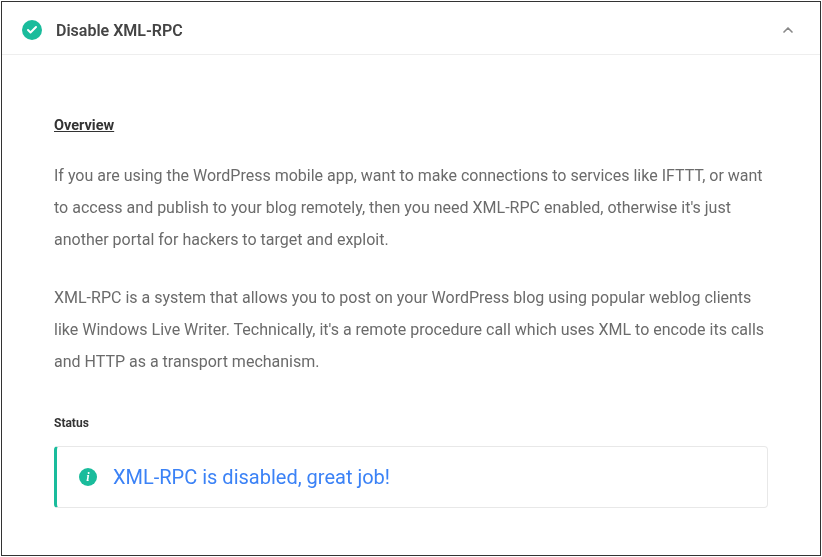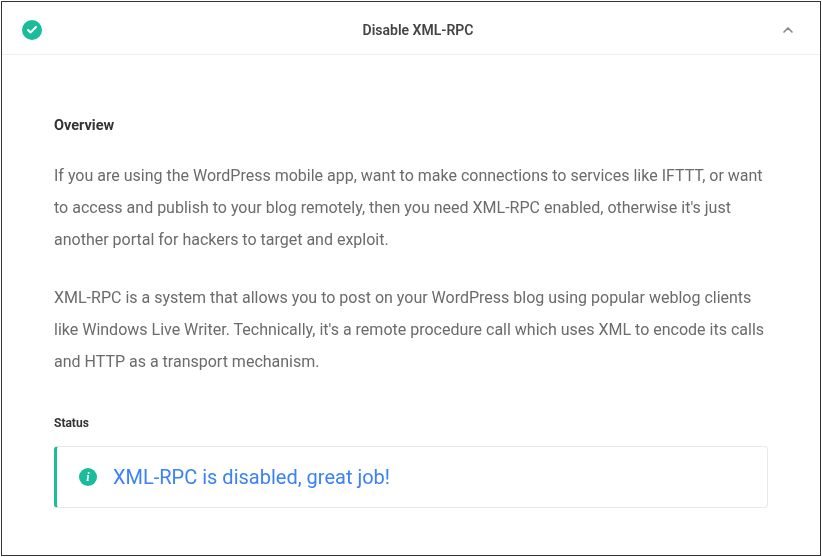--- a/index.html
+++ b/index.html
@@ -30,43 +30,43 @@
       border-radius: 50%;
       background: #1abc9c;
       display: flex;
       align-items: center;
       justify-content: center;
       margin-right: 14px;
       flex-shrink: 0;
     }
     .check-icon svg { width: 12px; height: 12px; }
     .accordion-title {
-      font-size: 14px;
+      font-size: 16px;
       font-weight: 600;
       color: #444;
       flex: 1;
-      text-align: center;
     }
     .chevron-icon {
       width: 16px;
       height: 16px;
       color: #888;
     }
     .accordion-body {
       padding: 34px 38px 0 38px;
       border-top: 1px solid #eee;
     }
     .content-inner {
       padding: 28px 14px 0 14px;
     }
     .section-heading {
       font-size: 14.5px;
       font-weight: 700;
       color: #333;
       margin-bottom: 26px;
+      text-decoration: underline;
     }
     .body-text {
       font-size: 16px;
       line-height: 2.0;
       color: #6b6b6b;
       margin-bottom: 26px;
     }
     .status-heading {
       font-size: 12px;
       font-weight: 700;

